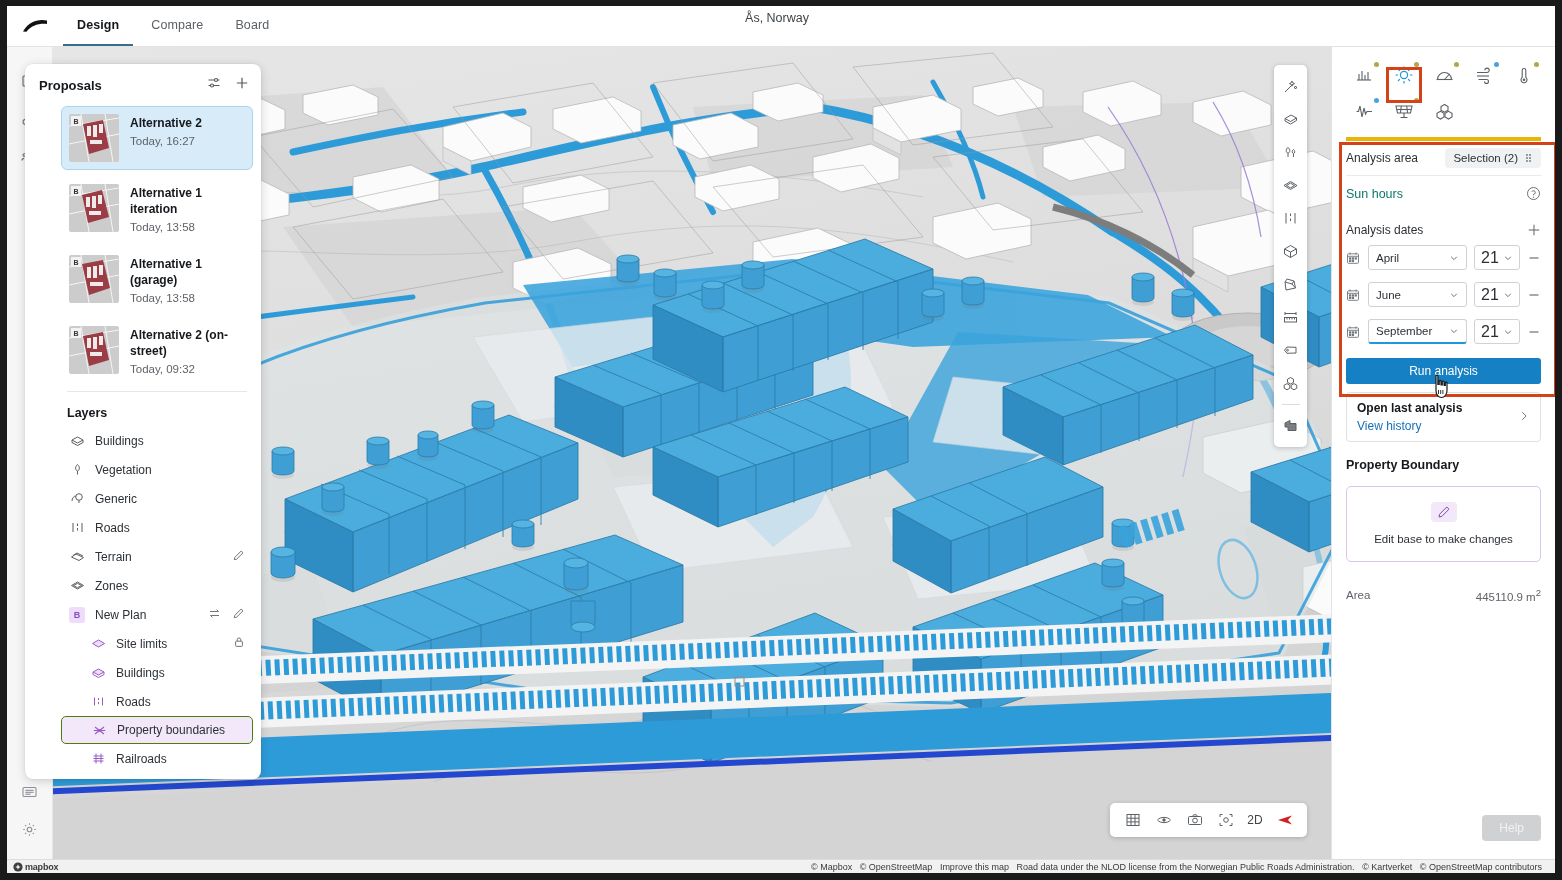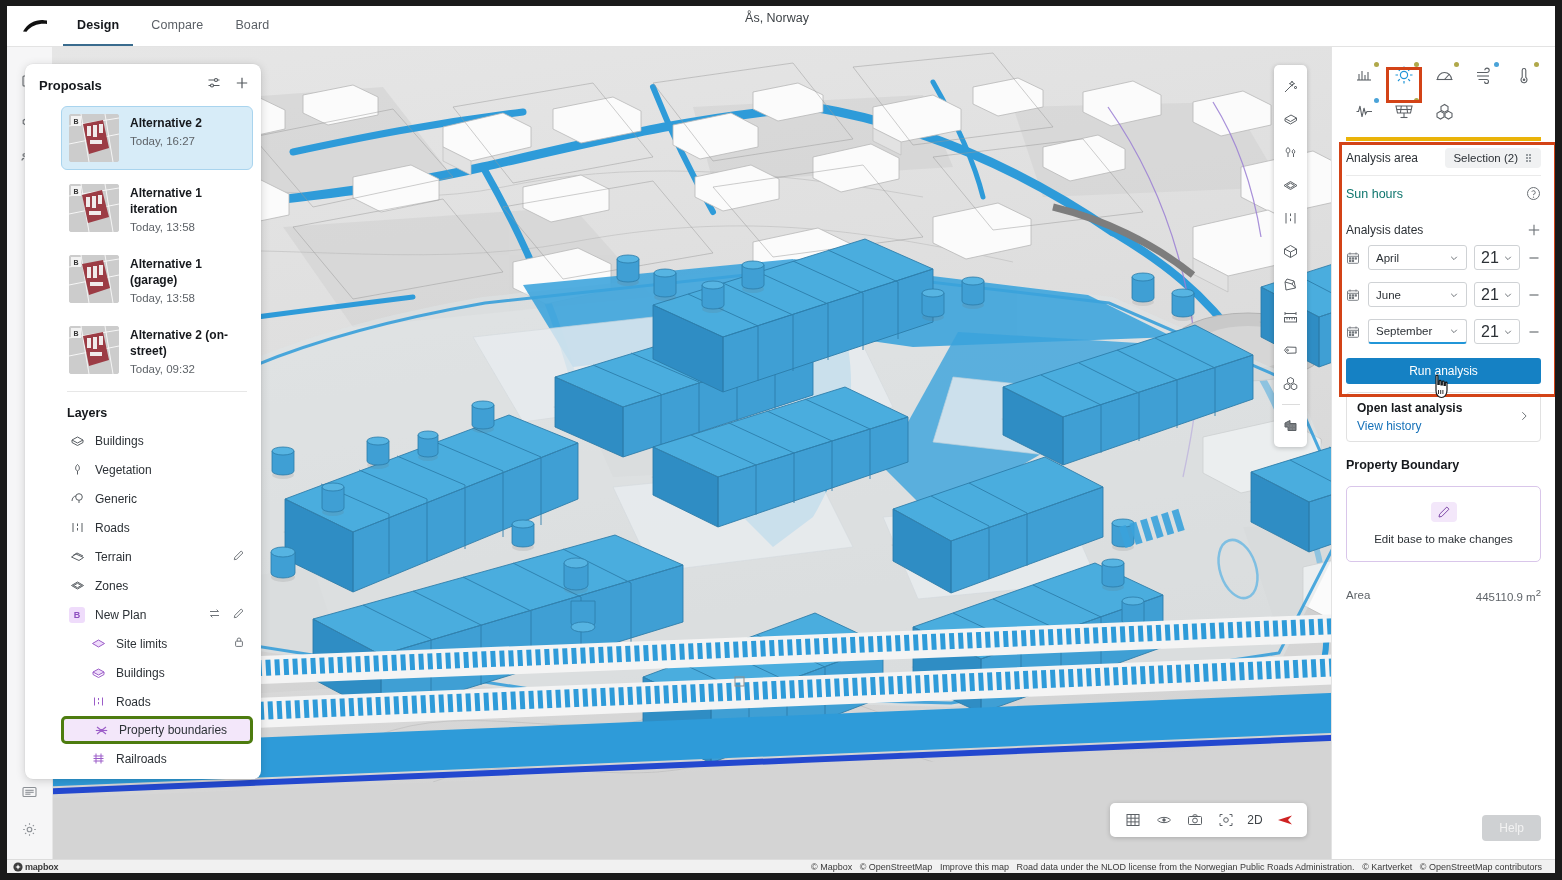--- a/index.html
+++ b/index.html
@@ -93,21 +93,21 @@
 
   .divider { height: 1px; background: #e7e7e7; margin: 8px 14px 0 14px; }
   .layers-title { font-size: 12.5px; font-weight: bold; color: #15181c; padding: 14px 14px 6px 14px; }
 
   .layer {
     display: flex; align-items: center; gap: 10px; height: 29px;
     margin: 0 8px; padding: 0 8px; border-radius: 5px; cursor: pointer;
     font-size: 12px; color: #2c3136;
   }
   .layer.child { padding-left: 29px; }
-  .layer.active { background: #f3e7fa; border: 3px solid #4d7c0f; height: 28px; }
+  .layer.active { background: #f3e7fa; border: 1px solid #4d7c0f; height: 28px; }
   .layer .lic { width: 16px; height: 16px; display: flex; align-items: center; justify-content: center; color: #595e63; flex: 0 0 16px; }
   .layer.child .lic { color: #9b5cc8; }
   .layer .lbl { flex: 1; }
   .layer .lacts { display: flex; gap: 11px; color: #70757a; }
   .plan-badge {
     width: 16px; height: 16px; border-radius: 3px; background: #efdcfb;
     color: #8d4fc0; font-size: 9px; font-weight: bold;
     display: flex; align-items: center; justify-content: center; flex: 0 0 16px;
   }
 

